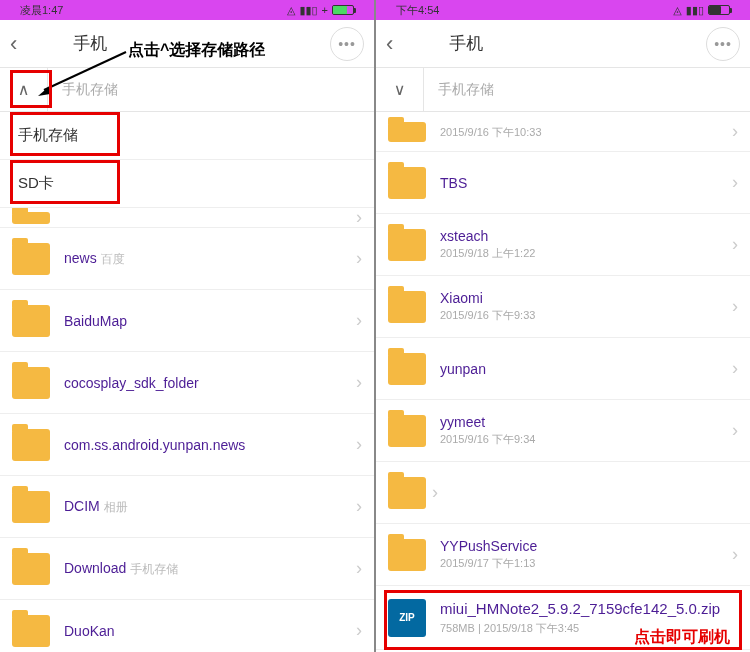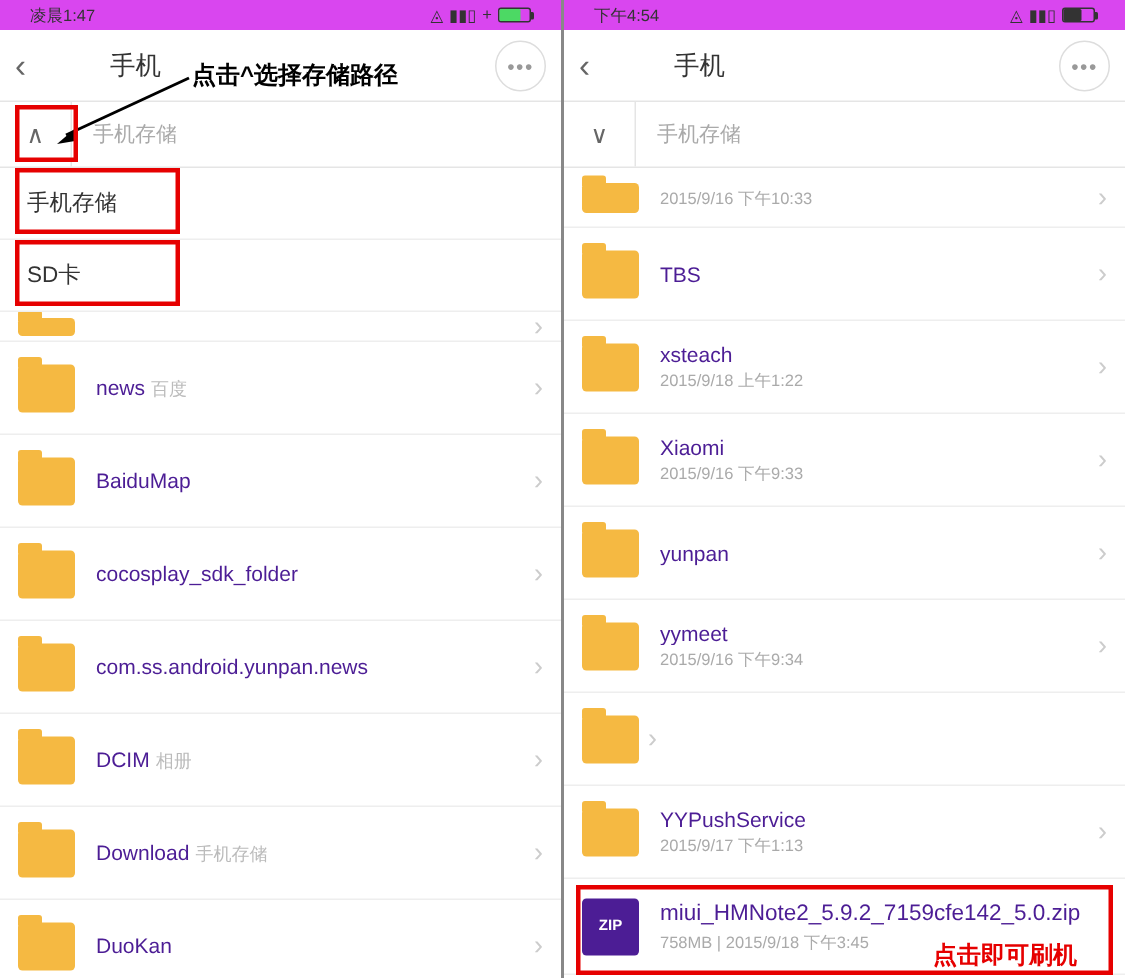--- a/index.html
+++ b/index.html
@@ -142,21 +142,21 @@
     .folder-icon::before {
       content: '';
       position: absolute;
       top: -5px; left: 0;
       width: 16px; height: 7px;
       background: #f5b942;
       border-radius: 2px 2px 0 0;
     }
     .zip-icon {
       width: 38px; height: 38px;
-      background: #4c1d95;
+      background: #0369a1;
       border-radius: 3px;
       display: flex;
       align-items: center;
       justify-content: center;
       color: #fff;
       font-size: 10px;
       font-weight: bold;
       flex-shrink: 0;
     }
     .item-body {
@@ -372,14 +372,14 @@
     <div class="list-item" style="height:64px">
       <div class="zip-icon">ZIP</div>
       <div class="item-body">
           <div class="item-name wrap">miui_HMNote2_5.9.2_7159cfe142_5.0.zip</div>
           <div class="item-sub">758MB | 2015/9/18 下午3:45</div>
         </div>
     </div>
   </div>
 
   <div class="red-box" style="bottom:2px;left:8px;width:358px;height:60px"></div>
-  <div class="anno-text red" style="bottom:4px;right:32px">点击即可刷机</div>
+  <div class="anno-text red" style="bottom:4px;right:20px">点击即可刷机</div>
 </div>
 
 </body></html>

